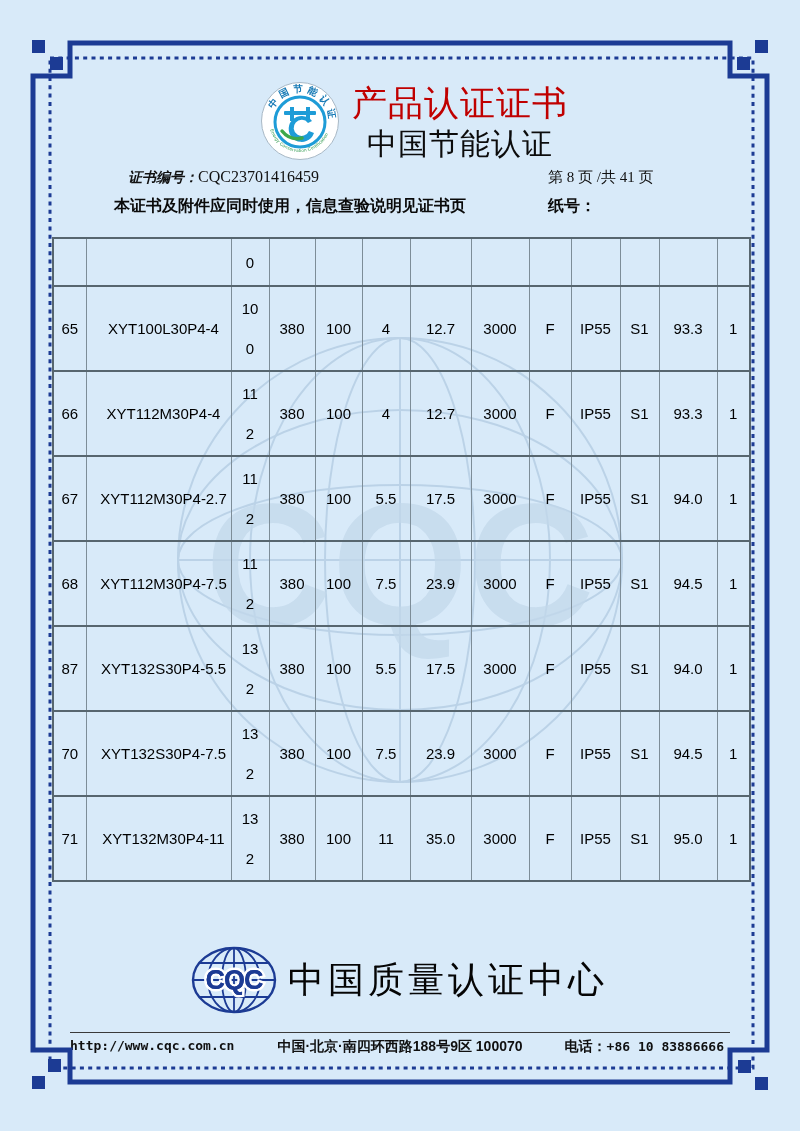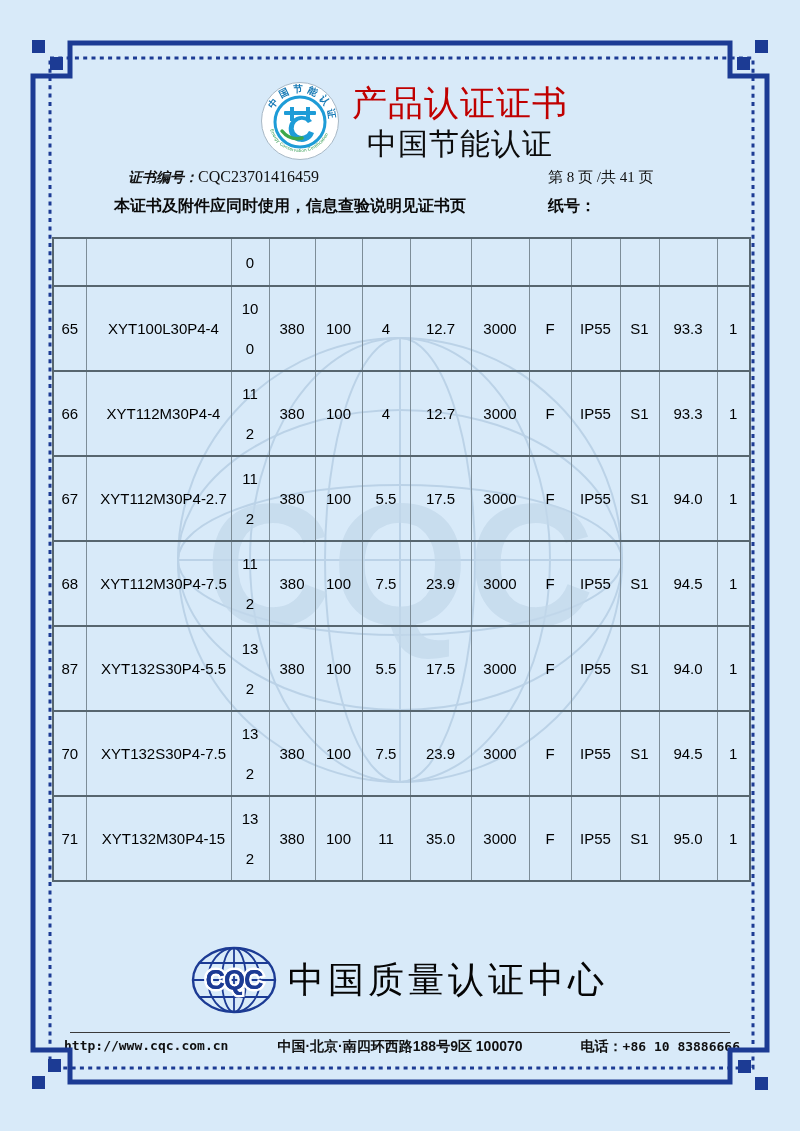--- a/index.html
+++ b/index.html
@@ -43,25 +43,25 @@
 
   
   .wm { left:160px; top:325px; z-index:1; opacity:.5; }
 
   
   .orgrow { left:190px; top:945px; display:flex; align-items:center; z-index:2; }
   .orgname { font-size:36px; color:#050505; letter-spacing:4px; margin-left:10px; white-space:nowrap; }
 
   
   .footline { left:70px; top:1032px; width:660px; height:0; border-top:1px solid #3a3a3a; }
-  .footurl { left:64px; top:1038px; font-family:"DejaVu Sans Mono", monospace;
+  .footurl { left:70px; top:1038px; font-family:"DejaVu Sans Mono", monospace;
     font-size:13px; font-weight:bold; color:#101010; letter-spacing:0px; }
   .footaddr { left:200px; top:1038px; width:400px; text-align:center;
     font-size:14px; font-weight:bold; color:#101010; white-space:nowrap; }
-  .footphone { left:440px; top:1038px; width:300px; text-align:right;
+  .footphone { left:424px; top:1038px; width:300px; text-align:right;
     font-size:14px; font-weight:bold; color:#101010; white-space:nowrap; }
   .footphone .num { font-family:"DejaVu Sans Mono", monospace; font-size:13px; }
 
   .borders { left:0; top:0; z-index:3; pointer-events:none; }
   .toplogo { left:260px; top:81px; z-index:2; }
 </style>
 </head>
 <body>
 
 <div class="page">
@@ -260,21 +260,21 @@
       <td>3000</td>
       <td>F</td>
       <td>IP55</td>
       <td>S1</td>
       <td>94.5</td>
       <td>1</td>
     </tr>
 
     <tr>
       <td>71</td>
-      <td class="model">XYT132M30P4-15</td>
+      <td class="model">XYT132M30P4-11</td>
       <td>
             <div class="framewrap">132</div>
           </td>
       <td>380</td>
       <td>100</td>
       <td>11</td>
       <td>35.0</td>
       <td>3000</td>
       <td>F</td>
       <td>IP55</td>

